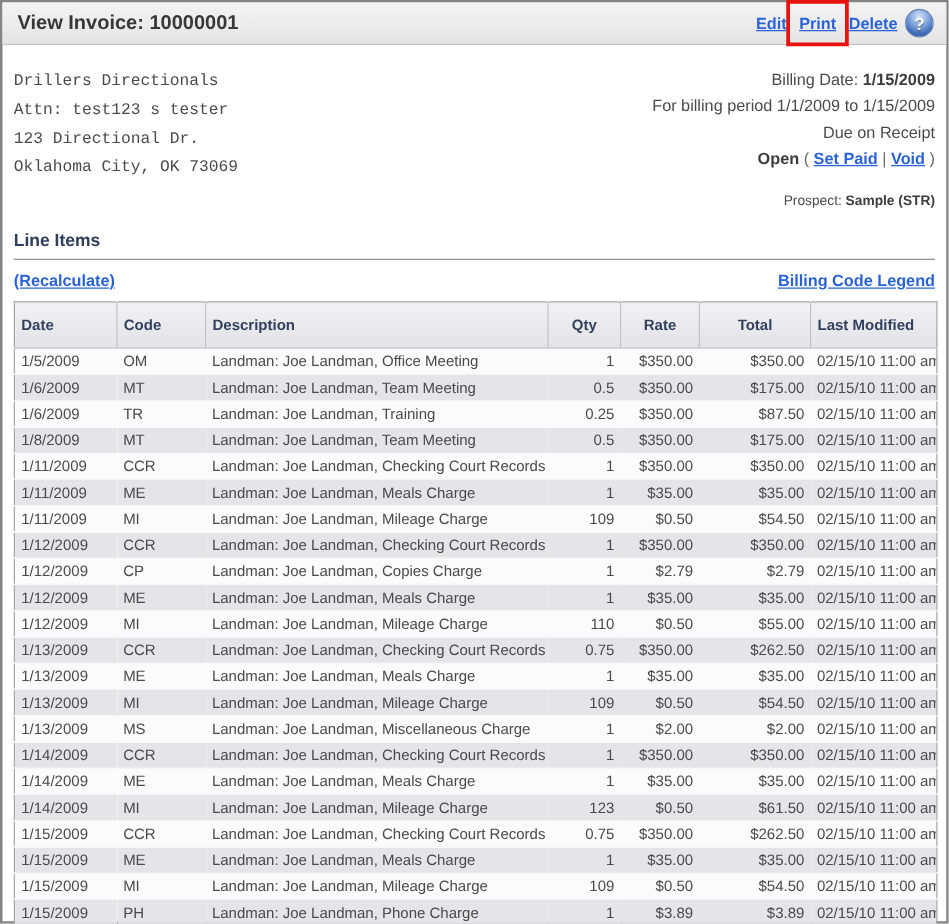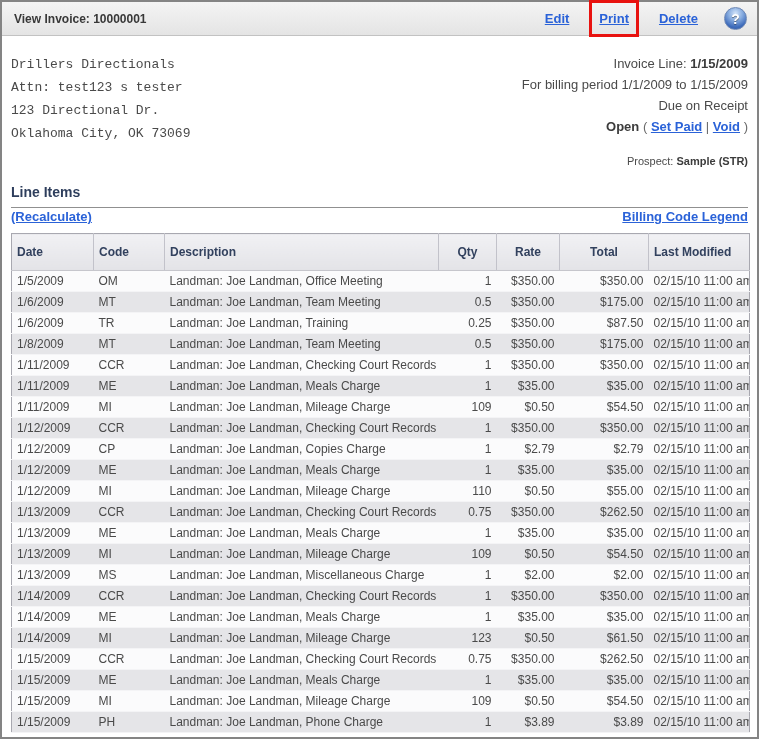--- a/index.html
+++ b/index.html
@@ -18,24 +18,24 @@
   }
   
   .title-bar {
     height: 34px; flex: 0 0 34px;
     background: linear-gradient(#f4f4f4, #e4e4e4);
     border-bottom: 1px solid #c2c2c2;
     display: flex; align-items: center;
     padding: 0 10px 0 12px;
   }
   .page-title {
-    font-size: 12px; font-weight: bold; color: #383838;
+    font-size: 16px; font-weight: bold; color: #383838;
     flex: 1 1 auto;
   }
-  .title-actions { display: flex; align-items: center; gap: 20px; }
+  .title-actions { display: flex; align-items: center; gap: 0; }
   a.action-link, a.inline-link {
     color: #2a62d8; font-weight: bold; text-decoration: underline;
     font-size: 13px; cursor: pointer;
   }
   .print-annotation {
     border: 3px solid #e8120f;
     padding: 8px 7px;
     display: inline-flex; align-items: center;
     margin: -2px 0;
   }
@@ -62,21 +62,21 @@
   .prospect-line {
     text-align: right; font-size: 11px; margin-top: 10px; color: #4a4a4a;
   }
   .section-title {
     font-size: 14px; font-weight: bold; color: #2e3e5c;
     margin-top: 17px; padding-bottom: 7px;
     border-bottom: 1px solid #909090;
   }
   .links-row {
     display: flex; justify-content: space-between; align-items: center;
-    margin-top: 1px;
+    margin-top: 9px;
   }
   
   table.line-items {
     width: 100%; margin-top: 9px;
     border-collapse: collapse; table-layout: fixed;
     border: 1px solid #a8a8b0;
     font-size: 12px;
   }
   table.line-items th {
     background: linear-gradient(#f1f1f4, #e3e3e7);
@@ -120,21 +120,21 @@
 
     <div class="info-row">
       <div class="address-block">
         <div>Drillers Directionals</div>
         <div>Attn: test123 s tester</div>
         <div>123 Directional Dr.</div>
         <div>Oklahoma City, OK 73069</div>
       </div>
       <div class="meta-block">
         <div>
-          <span>Invoice Line:</span>
+          <span>Billing Date:</span>
           <span class="bold-val">1/15/2009</span>
         </div>
         <div>For billing period 1/1/2009 to 1/15/2009</div>
         <div>Due on Receipt</div>
         <div class="status-line">
           <span class="bold-val">Open</span>
           <span class="paren">(</span>
           <a class="inline-link">Set Paid</a>
           <span class="paren">|</span>
           <a class="inline-link">Void</a>

